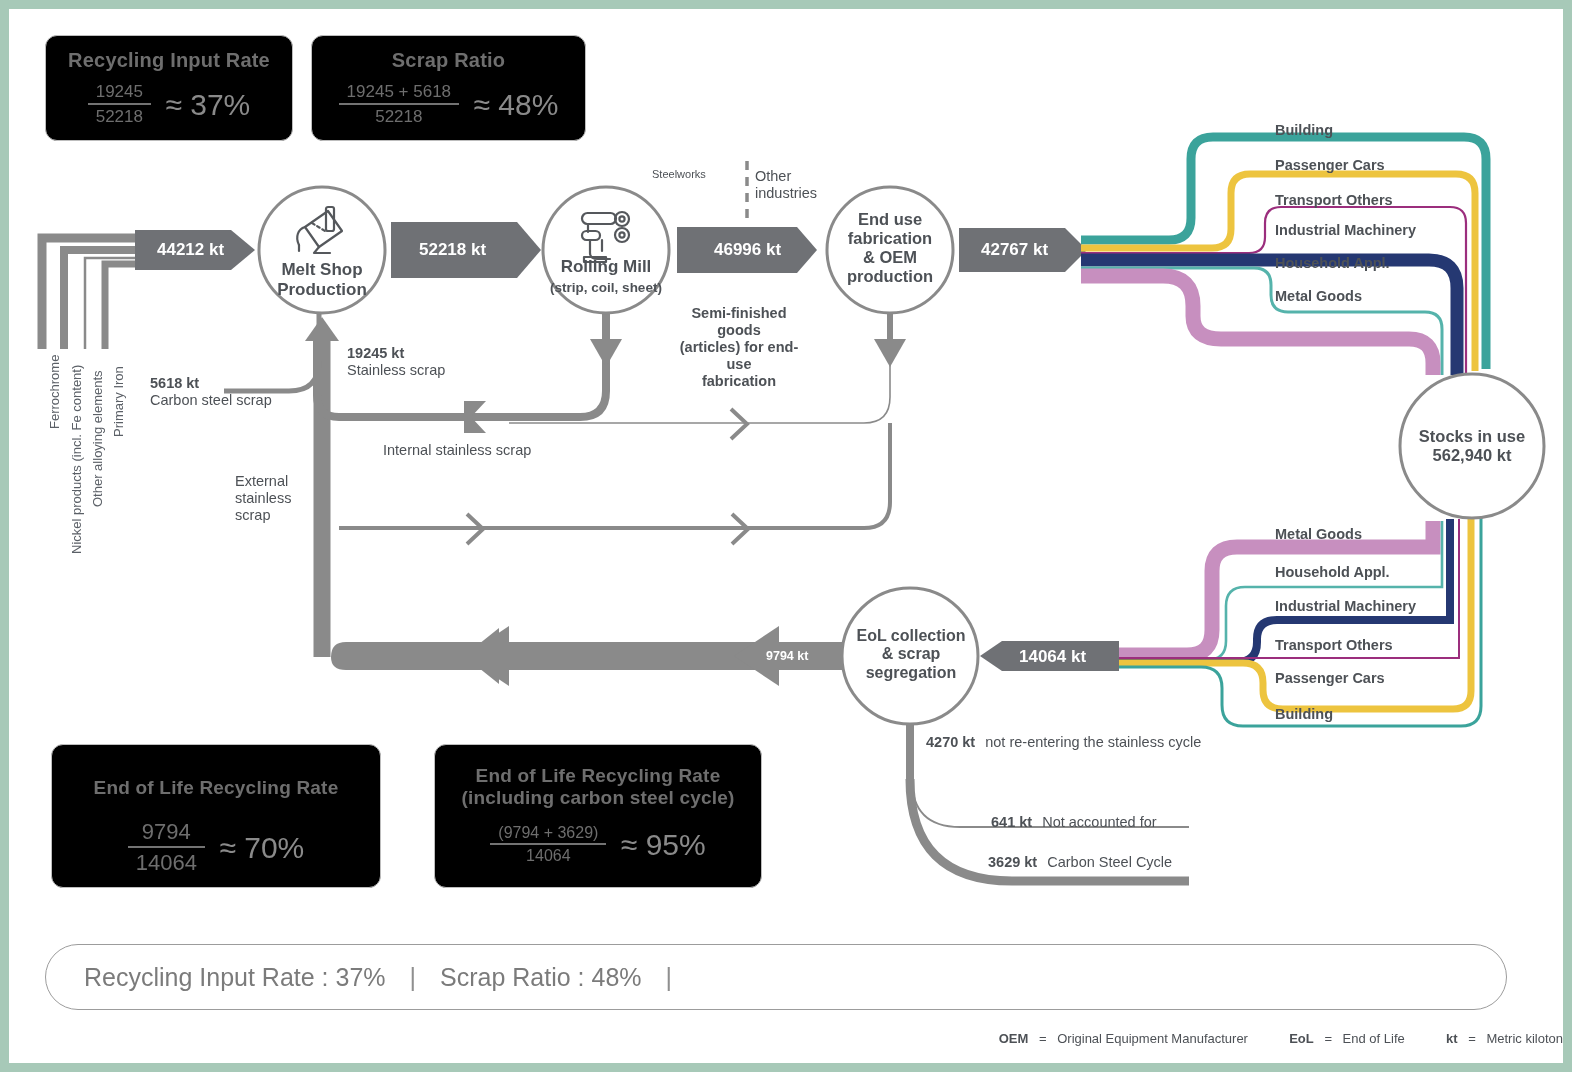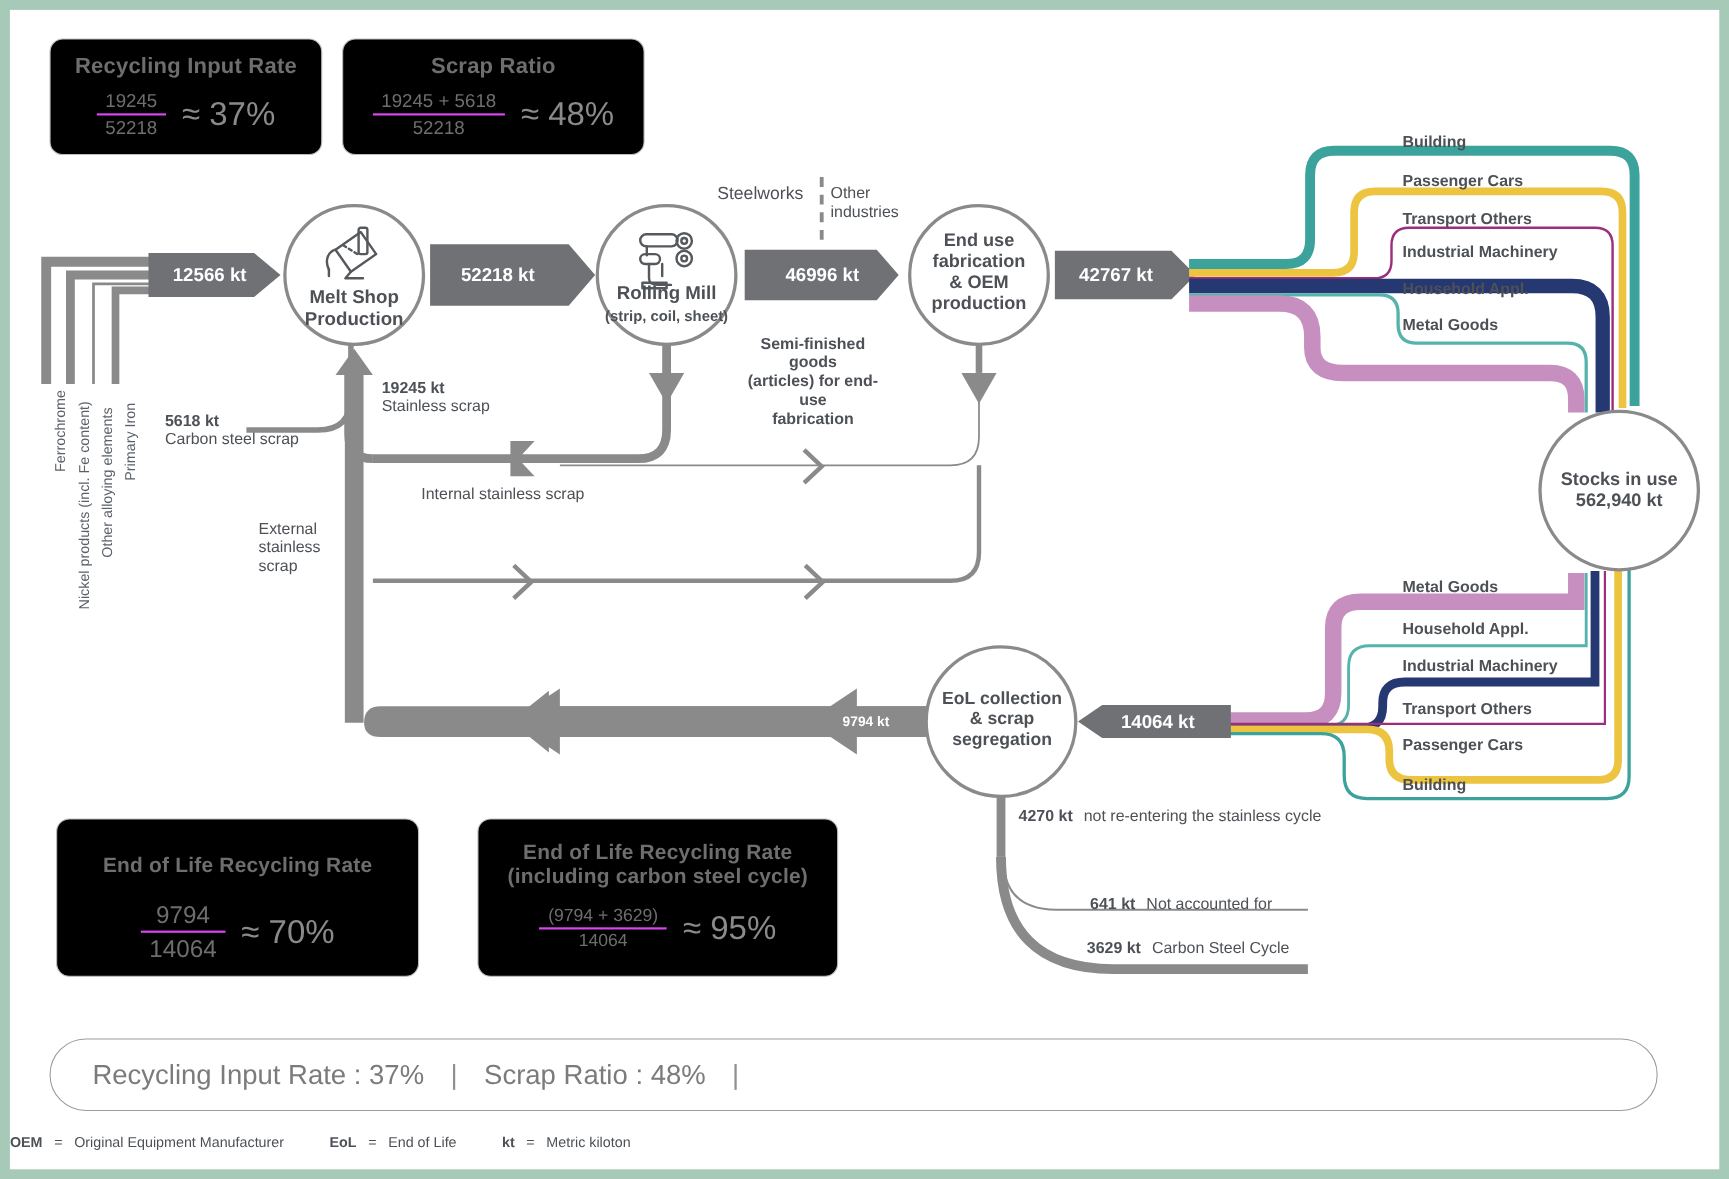--- a/index.html
+++ b/index.html
@@ -6,36 +6,36 @@
   body{width:1572px;height:1072px;font-family:"Liberation Sans",sans-serif;}
   #page{position:relative;width:1572px;height:1072px;box-sizing:border-box;
         border:9px solid #a7c9b8;background:#ffffff;overflow:hidden;}
   #stage{position:absolute;inset:0;}
   .svgwrap{position:absolute;left:0;top:0;width:1554px;height:1054px;}
   .box{position:absolute;border:1.5px solid #bdbdbd;border-radius:12px;background:#000000;
        box-sizing:border-box;text-align:center;}
   .boxtitle{color:#6e6e6e;font-weight:bold;letter-spacing:.2px;}
   .frac{display:inline-block;vertical-align:middle;text-align:center;color:#6e6e6e;}
   .frac .num{display:block;padding:0 8px 1px 8px;}
-  .frac .den{display:block;border-top:2px solid #d946ef;padding:2px 8px 0 8px;}
+  .frac .den{display:block;border-top:2px solid #737373;padding:2px 8px 0 8px;}
   .approx{display:inline-block;vertical-align:middle;color:#8a8a8a;font-weight:300;}
   .lbl{position:absolute;color:#4d5156;font-weight:bold;line-height:1.18;}
   .lbl.reg{font-weight:normal;}
   .vlbl{position:absolute;color:#5b6067;font-size:13px;
         transform-origin:0 0;transform:rotate(-90deg);white-space:nowrap;}
   .kt{position:absolute;color:#ffffff;font-weight:bold;}
   .ptxt{position:absolute;color:#4d5156;font-weight:bold;text-align:center;line-height:1.15;}
   .catlbl{position:absolute;color:#4d5156;font-weight:bold;font-size:14.5px;white-space:nowrap;}
   .summary{position:absolute;left:36px;top:935px;width:1462px;height:66px;
            border:1.7px solid #9c9c9c;border-radius:33px;background:#fff;
            display:flex;align-items:center;box-sizing:border-box;padding:0 38px;}
   .sum-a{color:#7b7b7b;font-size:25px;}
   .sum-sep{color:#8f8f8f;font-size:25px;padding:0 24px;}
   .sum-b{color:#5a5a5a;font-size:25px;font-weight:bold;}
-  .legend{position:absolute;left:0;top:1022px;width:1554px;text-align:left;
+  .legend{position:absolute;left:0;top:1022px;width:1554px;text-align:right;
           color:#4d5156;font-size:13px;}
   .legend b{font-weight:bold;}
   .legend span.gap{display:inline-block;width:34px;}
 </style>
 </head>
 <body>
 
 <div id="page">
 <div id="stage">
 
@@ -235,21 +235,21 @@
       </span>
       <span class="approx" style="font-size:30px;margin-left:10px;">≈ 95%</span>
     </div>
   </div>
 
   <div class="vlbl" style="left:38px;top:420px;">Ferrochrome</div>
   <div class="vlbl" style="left:60px;top:545px;">Nickel products (incl. Fe content)</div>
   <div class="vlbl" style="left:81px;top:498px;">Other alloying elements</div>
   <div class="vlbl" style="left:102px;top:428px;">Primary Iron</div>
 
-  <div class="kt" style="left:148px;top:231px;font-size:17px;">12566 kt</div>
+  <div class="kt" style="left:148px;top:231px;font-size:17px;">44212 kt</div>
   <div class="kt" style="left:410px;top:231px;font-size:17px;">52218 kt</div>
   <div class="kt" style="left:705px;top:231px;font-size:17px;">46996 kt</div>
   <div class="kt" style="left:972px;top:231px;font-size:17px;">42767 kt</div>
   <div class="kt" style="left:1010px;top:638px;font-size:17px;">14064 kt</div>
   <div class="kt" style="left:757px;top:640px;font-size:12.5px;">9794  kt</div>
 
   <div class="ptxt" style="left:248px;top:251px;width:130px;font-size:17px;">
     <span>Melt Shop</span><br>
     <span>Production</span>
   </div>
@@ -270,21 +270,21 @@
     <span>Stocks in use</span><br>
     <span>562,940 kt</span>
   </div>
 
   <div class="ptxt" style="left:835px;top:618px;width:134px;font-size:16px;">
     <span>EoL collection</span><br>
     <span>&amp; scrap</span><br>
     <span>segregation</span>
   </div>
 
-  <div class="lbl reg" style="left:643px;top:159px;font-size:16px;">Steelworks</div>
+  <div class="lbl reg" style="left:643px;top:159px;font-size:11px;">Steelworks</div>
   <div class="lbl reg" style="left:746px;top:159px;font-size:14.5px;">
     <span>Other</span><br>
     <span>industries</span>
   </div>
 
   <div class="lbl" style="left:141px;top:366px;font-size:14.5px;">
     <span>5618 kt</span><br>
     <span class="reg" style="font-weight:normal;">Carbon steel scrap</span>
   </div>
 

